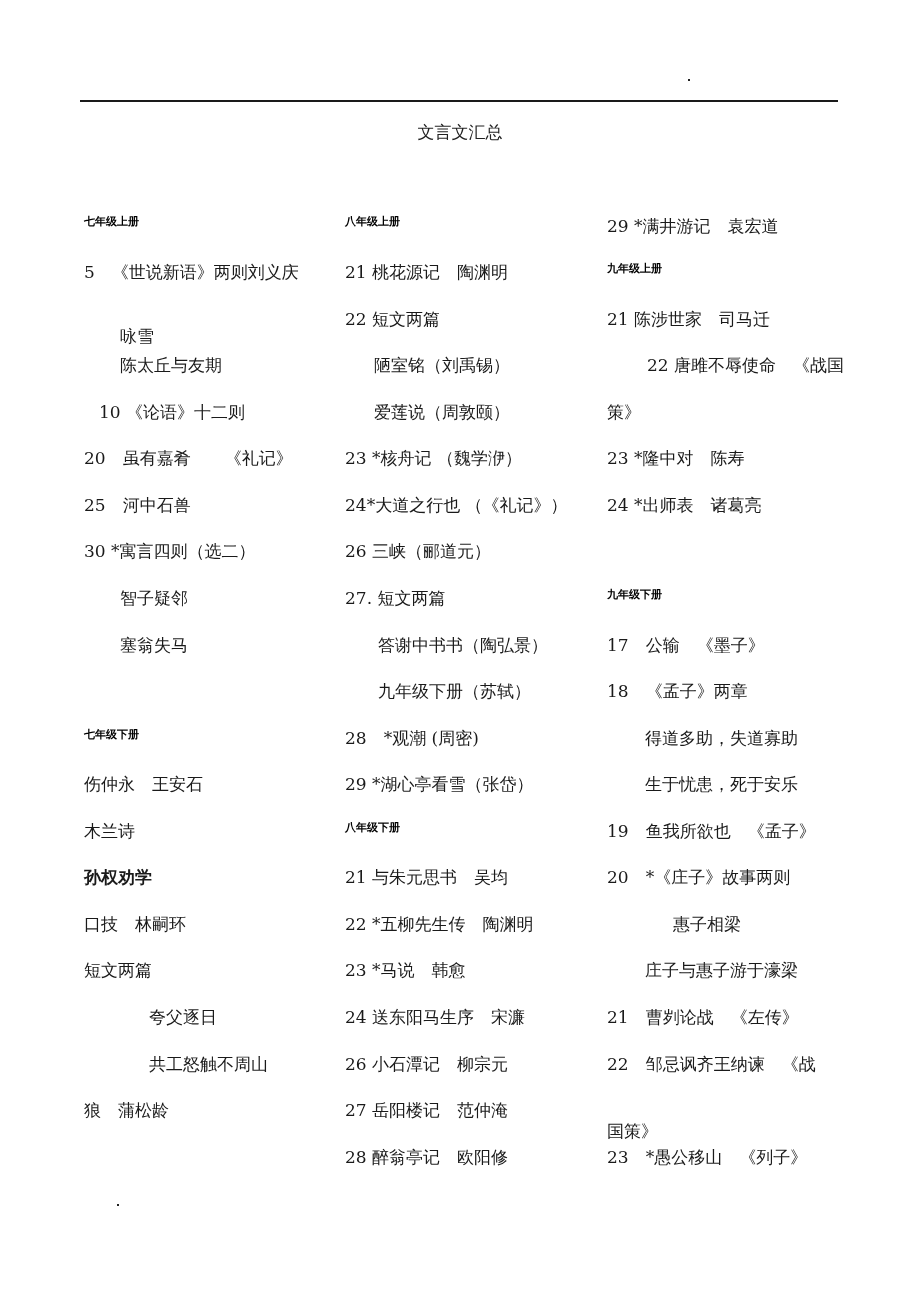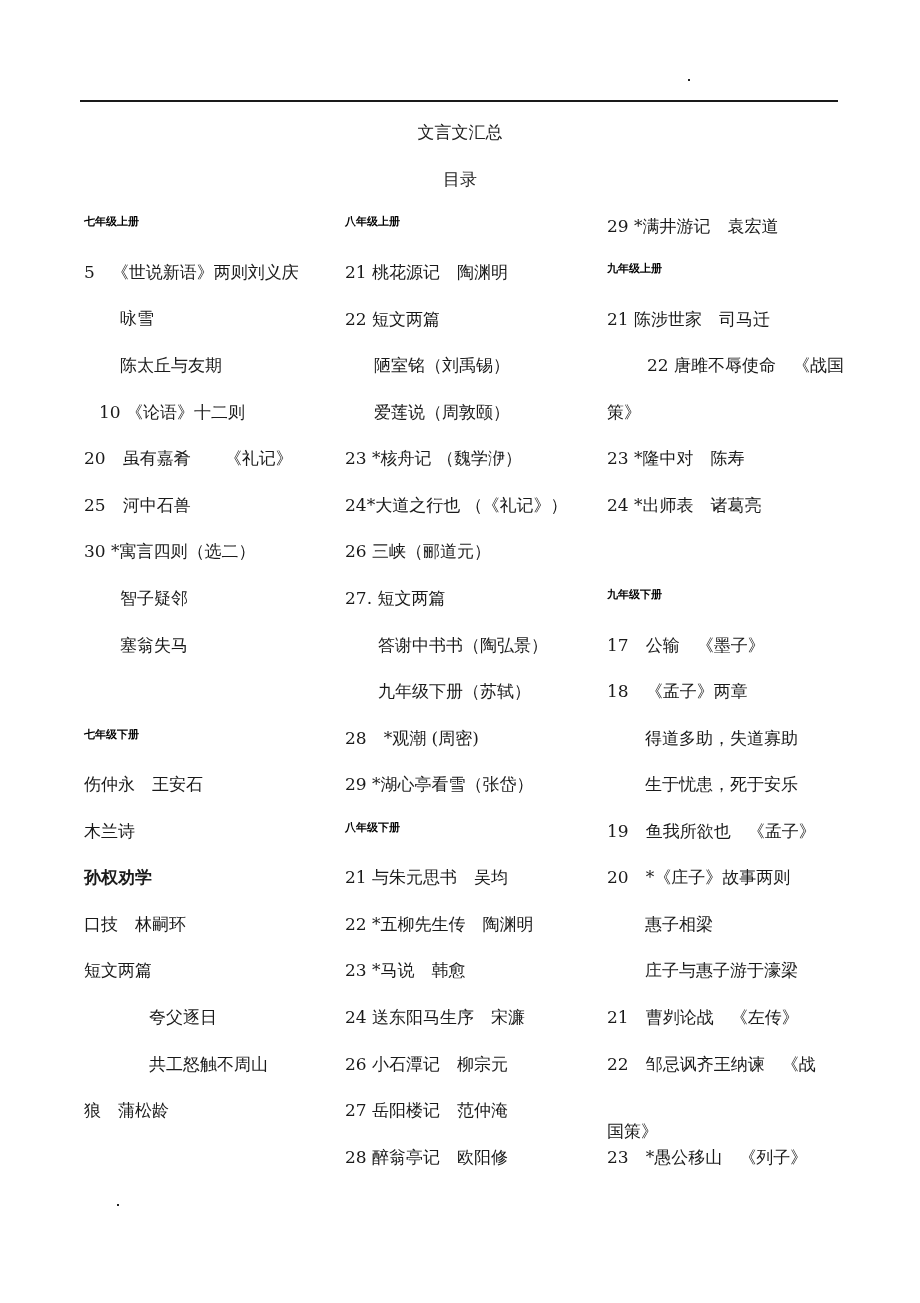--- a/index.html
+++ b/index.html
@@ -70,26 +70,25 @@
   </style>
 </head>
 <body>
 
 <div class="page">
 
   <div class="header-dot"></div>
   <div class="header-rule"></div>
 
   <div class="title main">文言文汇总</div>
-  <div class="title sub">目录</div>
 
   <div>
     <div class="line heading" style="left:84px; top:210px;">七年级上册</div>
     <div class="line entry" style="left:84px; top:260px;">5　《世说新语》两则刘义庆</div>
-    <div class="line entry" style="left:103px; top:308px;font-family:Liberation Mono, monospace;">　咏雪</div>
+    <div class="line entry" style="left:103px; top:324px;">　咏雪</div>
     <div class="line entry" style="left:103px; top:353px;">　陈太丘与友期</div>
     <div class="line entry" style="left:99px; top:400px;">10 《论语》十二则</div>
     <div class="line entry" style="left:84px; top:446px;">20　虽有嘉肴　　《礼记》</div>
     <div class="line entry" style="left:84px; top:493px;">25　河中石兽</div>
     <div class="line entry" style="left:84px; top:539px;">30 *寓言四则（选二）</div>
     <div class="line entry" style="left:103px; top:586px;">　智子疑邻</div>
     <div class="line entry" style="left:103px; top:633px;">　塞翁失马</div>
 
     <div class="line heading" style="left:84px; top:723px;">七年级下册</div>
     <div class="line entry" style="left:84px; top:772px;">伤仲永　王安石</div>
@@ -137,21 +136,21 @@
     <div class="line entry" style="left:607px; top:446px;">23 *隆中对　陈寿</div>
     <div class="line entry" style="left:607px; top:493px;">24 *出师表　诸葛亮</div>
 
     <div class="line heading" style="left:607px; top:583px;">九年级下册</div>
     <div class="line entry" style="left:607px; top:633px;">17　公输　《墨子》</div>
     <div class="line entry" style="left:607px; top:679px;">18　《孟子》两章</div>
     <div class="line entry" style="left:628px; top:726px;">　得道多助，失道寡助</div>
     <div class="line entry" style="left:628px; top:772px;">　生于忧患，死于安乐</div>
     <div class="line entry" style="left:607px; top:819px;">19　鱼我所欲也　《孟子》</div>
     <div class="line entry" style="left:607px; top:865px;">20　*《庄子》故事两则</div>
-    <div class="line entry" style="left:628px; top:912px;">　惠子相梁</div>
+    <div class="line entry" style="left:656px; top:912px;">　惠子相梁</div>
     <div class="line entry" style="left:628px; top:958px;">　庄子与惠子游于濠梁</div>
     <div class="line entry" style="left:607px; top:1005px;">21　曹刿论战　《左传》</div>
     <div class="line entry" style="left:607px; top:1052px;">22　邹忌讽齐王纳谏　《战</div>
     <div class="line entry" style="left:607px; top:1098px;margin-top:21px;">国策》</div>
     <div class="line entry" style="left:607px; top:1145px;">23　*愚公移山　《列子》</div>
   </div>
 
   <div class="footer-dot"></div>
 </div>
 

